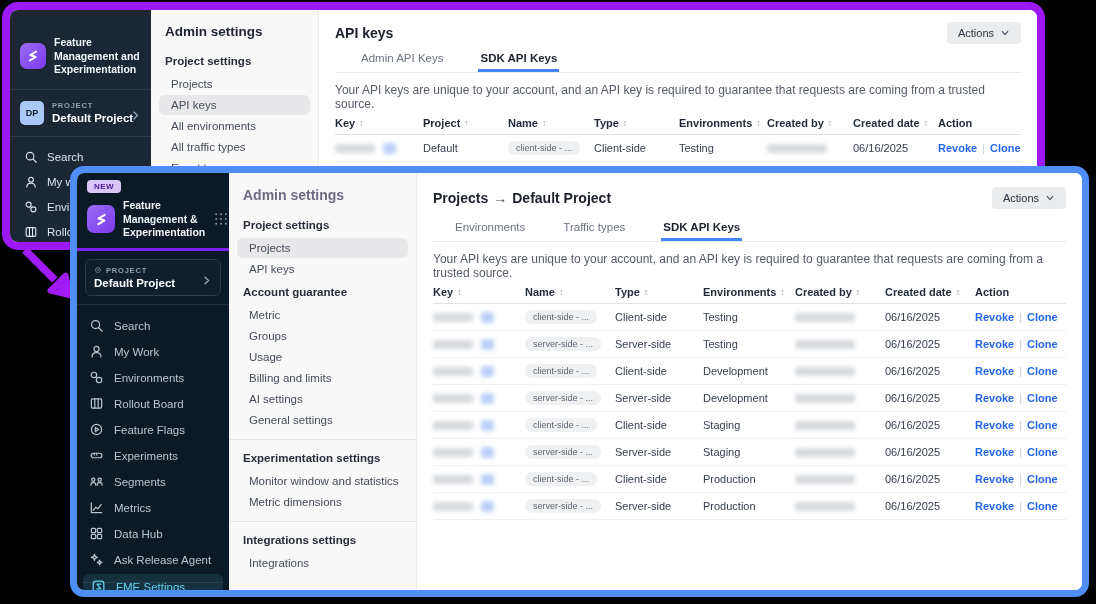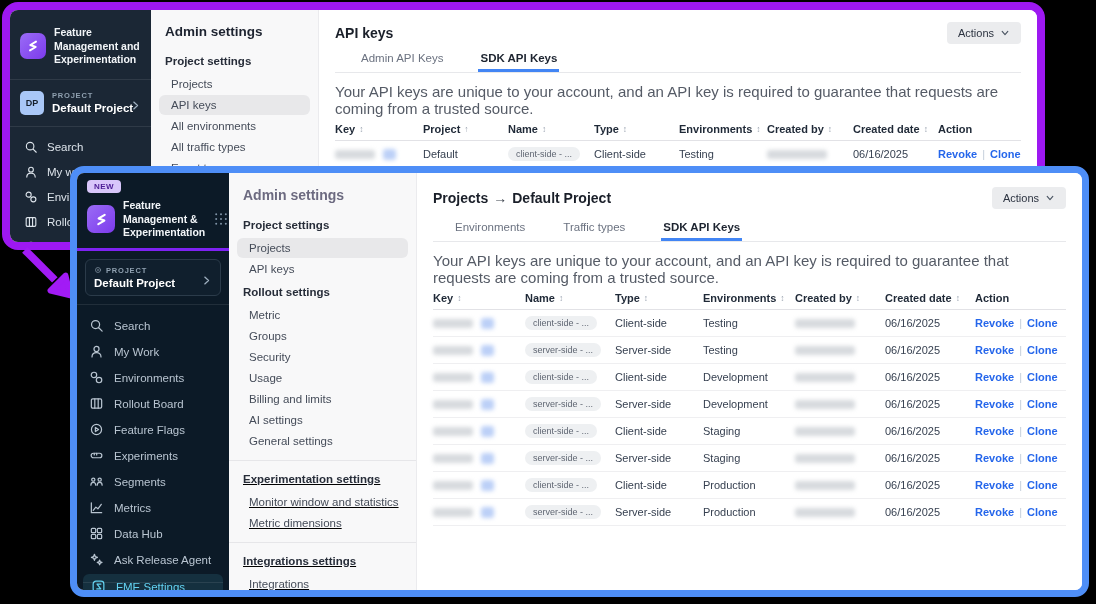--- a/index.html
+++ b/index.html
@@ -9,21 +9,21 @@
 
   
   .window { position:absolute; display:flex; background:#fff; overflow:hidden; }
   .window.old { left:2px; top:2px; width:1043px; height:248px;
                 border:8px solid #9d18f2; border-radius:16px; z-index:1; }
   .window.new { left:70px; top:166px; width:1019px; height:431px;
                 border:7px solid #4e8ef7; border-radius:14px; z-index:3; }
   .arrow { position:absolute; left:20px; top:247px; z-index:2; }
 
   
-  .osb { width:141px; background:#1b2735; flex:none; color:#dce3ea; padding-top:10px; overflow:hidden; }
+  .osb { width:141px; background:#1b2735; flex:none; color:#dce3ea; padding-top:20px; overflow:hidden; }
   .nsb { width:152px; background:#0c1a27; flex:none; color:#b9c5d1; position:relative; padding-top:2px; overflow:hidden; }
   .sb-div { height:1px; background:rgba(255,255,255,.09); margin:4px 0; }
   .logo-row { display:flex; align-items:center; gap:8px; padding:6px 10px 8px; }
   .logomark { width:26px; height:26px; flex:none; border-radius:7px;
               background:linear-gradient(135deg,#9a6cf5,#7c3aed);
               display:flex; align-items:center; justify-content:center; color:#fff; }
   .nsb .logomark { width:28px; height:28px; }
   .logo-text { font-size:10.5px; font-weight:700; color:#f2f5f8; line-height:1.3; }
   .grid-ic { width:16px; height:16px; margin-left:auto; color:#7f93a6; flex:none; }
   .new-badge { display:inline-block; margin:2px 0 0 10px; background:#d8c6fa; color:#4c1d95;
@@ -51,37 +51,37 @@
   
   .panel { background:#f8f8f9; border-right:1px solid #ebebee; flex:none; padding-top:12px; overflow:hidden; }
   .panel.o-panel { width:168px; }
   .panel.n-panel { width:188px; }
   .ap-title { font-size:13.5px; font-weight:700; color:#1d2330; padding:2px 14px 10px; }
   .n-panel .ap-title { color:#6c6a80; font-size:14px; }
   .ap-head { font-size:11.5px; font-weight:700; color:#272d39; padding:6px 14px; }
   .ap-item { font-size:11.5px; color:#454c59; margin:1px 8px; padding:4px 6px 4px 12px;
              border-radius:6px; cursor:pointer; white-space:nowrap; }
   .ap-item.active { background:#e8e8ea; }
-  .ap-section.divider { border-top:1px solid #e6e6e9; margin-top:9px; padding-top:6px;text-decoration:underline; }
+  .ap-section.divider { border-top:1px solid #e6e6e9; margin-top:9px; padding-top:6px; }
 
   
   .main { flex:1; background:#fff; padding:12px 16px 0; overflow:hidden; }
   .n-main { padding-top:14px; }
   .main-head { display:flex; align-items:center; justify-content:space-between; }
   .main-title { font-size:14px; font-weight:700; color:#1a1f29; }
   .title-sep { color:#3a404b; font-weight:400; padding:0 5px; }
   .actions-btn { display:inline-flex; align-items:center; gap:6px; background:#ebecee; border:none;
                  border-radius:4px; padding:5px 11px; font-size:11px; color:#2c3340; cursor:pointer;
                  font-family:inherit; }
   .chev-d { width:10px; height:10px; display:inline-flex; color:#4b5563; }
   .tabs { display:flex; gap:33px; margin-top:8px; padding-left:24px; border-bottom:1px solid #e7e8eb; }
   .n-main .tabs { margin-top:12px; padding-left:20px; gap:34px; }
   .tab { font-size:11.5px; color:#6b7280; padding:0 2px 8px; cursor:pointer; }
   .tab.active { color:#1d2430; font-weight:700; box-shadow:inset 0 -3px 0 #4285f4; }
-  .desc { margin-top:10px; font-size:15px; color:#555b66; }
+  .desc { margin-top:10px; font-size:12px; color:#555b66; }
   .o-grid { display:grid; grid-template-columns:88px 85px 86px 85px 88px 86px 85px 1fr; align-items:center; }
   .n-grid { display:grid; grid-template-columns:92px 90px 88px 92px 90px 90px 1fr; align-items:center; }
   .thead { margin-top:0; height:24px; border-bottom:1px solid #e2e2e6; }
   .th { display:flex; align-items:center; gap:4px; font-size:11px; font-weight:700; color:#1f2937; cursor:pointer; }
   .sort { font-size:8.5px; color:#9aa3b0; }
   .trow { height:27px; border-bottom:1px solid #efeff1; }
   .td { font-size:11px; color:#374151; display:flex; align-items:center; }
   .blob { width:40px; height:9px; background:#d7dade; border-radius:3px; filter:blur(2px); display:inline-block; }
   .blob.blue { width:13px; height:11px; background:#bcd0f7; margin-left:8px; }
   .blob.wide { width:60px; }
@@ -474,28 +474,27 @@
           <div class="ap-head">Project settings</div>
           <div>
 
               <div class="ap-item active">Projects</div>
 
               <div class="ap-item">API keys</div>
             </div>
         </section>
 
         <section class="ap-section">
-          <div class="ap-head">Rollout settings</div>
+          <div class="ap-head">Account guarantee</div>
           <div>
 
               <div class="ap-item">Metric</div>
 
               <div class="ap-item">Groups</div>
 
-              <div class="ap-item">Security</div>
 
               <div class="ap-item">Usage</div>
 
               <div class="ap-item">Billing and limits</div>
 
               <div class="ap-item">AI settings</div>
 
               <div class="ap-item">General settings</div>
             </div>
         </section>

